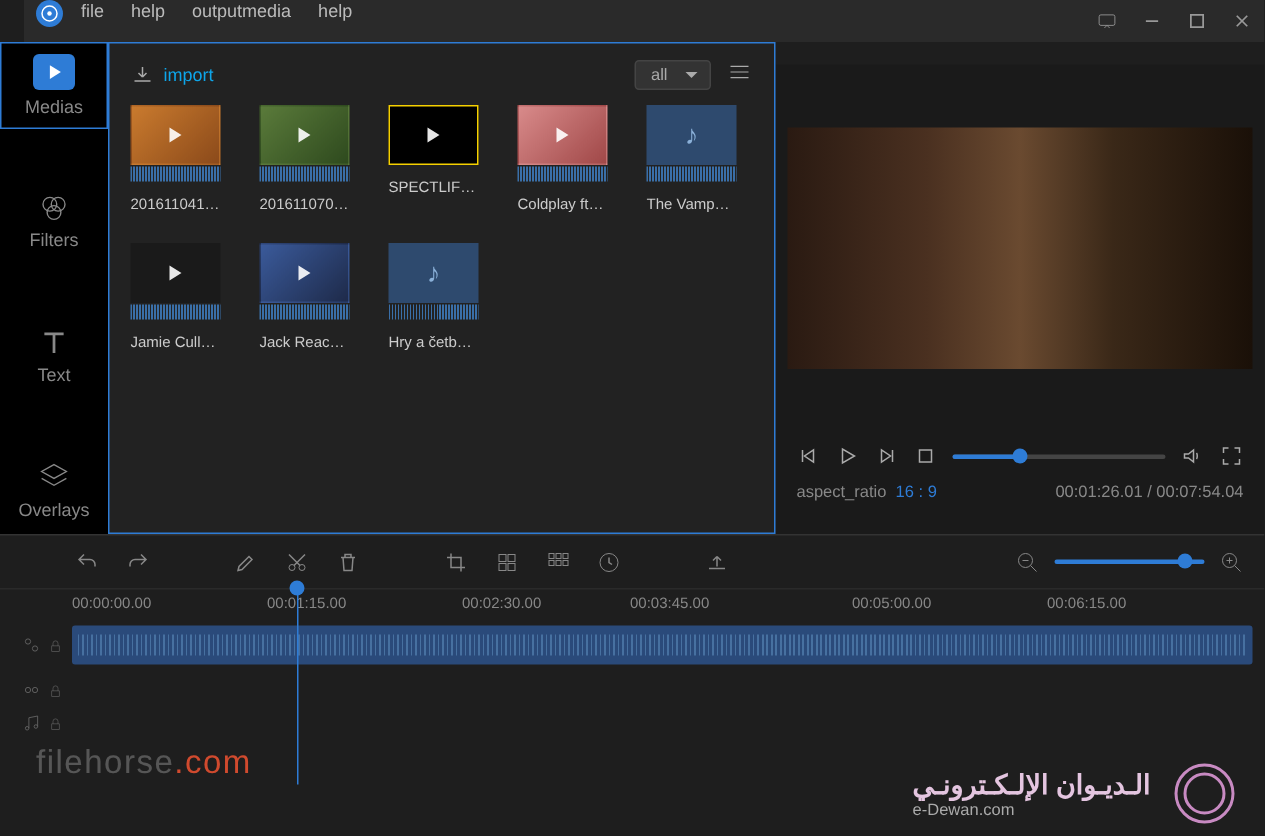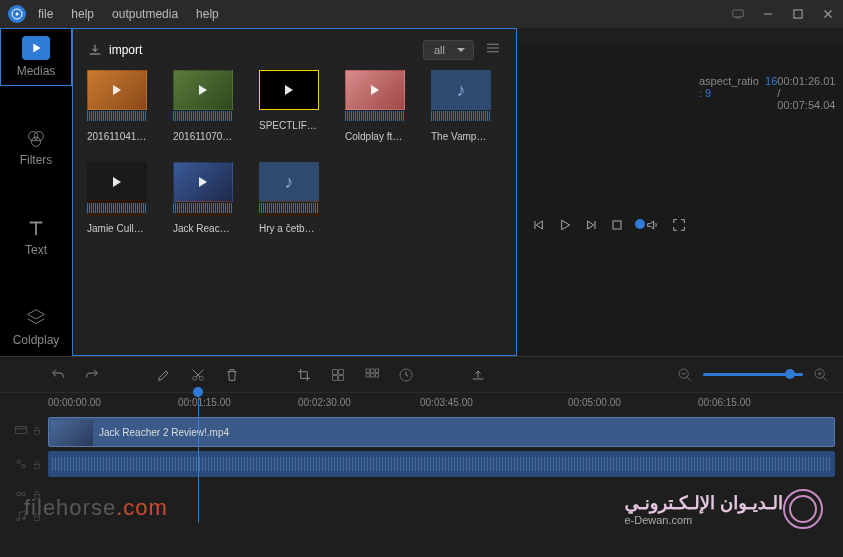--- a/index.html
+++ b/index.html
@@ -1,35 +1,35 @@
 <!DOCTYPE html>
 <html><head>
 <meta charset="utf-8">
 <style>
 * { margin: 0; padding: 0; box-sizing: border-box; font-family: Arial, sans-serif; }
 body { background: #1e1e1e; color: #aaa; width: 843px; height: 557px; overflow: hidden; font-size: 12px; position: relative; }
 
-.titlebar { height: 28px; background: #2a2a2a; display: flex; align-items: center; padding: 0 8px; }
+.titlebar { height: 28px; background: #2a2a2a; display: flex; padding: 0 8px; margin-left: 16px; }
 .logo { width: 18px; height: 18px; background: #2e7cd6; border-radius: 50%; margin-right: 12px; display: flex; align-items: center; justify-content: center; }
 .logo svg { width: 12px; height: 12px; }
 .menu { display: flex; gap: 18px; flex: 1; }
 .menu span { color: #bbb; cursor: pointer; }
 .win-controls { display: flex; gap: 16px; align-items: center; }
 .win-controls svg { width: 14px; height: 14px; stroke: #999; fill: none; cursor: pointer; }
 
 .main { display: flex; height: 328px; }
 .sidebar { width: 72px; background: #000000; display: flex; flex-direction: column; gap: 32px; }
 .side-item { height: 64px; display: flex; flex-direction: column; align-items: center; justify-content: center; gap: 4px; cursor: pointer; color: #888; }
 .side-item.active { border: 1px solid #2e7cd6; }
 .side-item svg { width: 22px; height: 22px; }
 .side-item .si-icon-box { width: 28px; height: 24px; background: #2e7cd6; border-radius: 4px; display: flex; align-items: center; justify-content: center; }
 
 .media-panel { flex: 1; background: #222; border: 1px solid #2e7cd6; padding: 10px 14px; position: relative; max-width: 445px; }
 .media-top { display: flex; align-items: center; justify-content: space-between; margin-bottom: 10px; }
-.import-btn { display: flex; align-items: center; gap: 6px; color: #ffffff; cursor: pointer; }
+.import-btn { display: flex; align-items: center; gap: 6px; color: #0ea5e9; cursor: pointer; }
 .import-btn svg { width: 16px; height: 16px; }
 .filter-row { display: flex; align-items: center; gap: 10px; }
 .filter-select { background: #333; border: 1px solid #444; color: #aaa; padding: 3px 28px 3px 10px; border-radius: 3px; cursor: pointer; position: relative; font-size: 11px; }
 .filter-select::after { content: ''; position: absolute; right: 8px; top: 7px; border: 4px solid transparent; border-top-color: #aaa; }
 .view-toggle svg { width: 18px; height: 18px; stroke: #aaa; cursor: pointer; }
 
 .media-grid { display: flex; flex-wrap: wrap; gap: 20px 26px; }
 .media-item { width: 60px; cursor: pointer; }
 .media-thumb { width: 60px; height: 40px; background: #444; position: relative; display: flex; align-items: center; justify-content: center; border: 1px solid transparent; }
 .media-item.selected .media-thumb { border: 1px solid #f5d000; }
@@ -39,21 +39,21 @@
 .th-orange { background: linear-gradient(135deg, #c97a2e, #8b4a1a); }
 .th-green { background: linear-gradient(135deg, #5a7a3a, #2e4a1e); }
 .th-black { background: #000; }
 .th-coldplay { background: linear-gradient(135deg, #d88a8a, #a04848); }
 .th-blue { background: #2e4a6e; }
 .th-jc { background: #1a1a1a; }
 .th-jr { background: linear-gradient(135deg, #3a5a9a, #1e2a4a); }
 .th-audio { background: #2e4a6e; }
 .audio-icon { color: #8ab0d8; font-size: 18px; }
 
-.preview { width: 326px; background: #1a1a1a; padding: 22px 8px; display: flex; flex-direction: row; margin-top: 15px; }
+.preview { width: 326px; background: #1a1a1a; padding: 22px 8px; display: flex; flex-direction: column; margin-top: 15px; }
 .preview-video { width: 100%; height: 172px; background: linear-gradient(90deg, #2a1a12 0%, #4a3020 30%, #6a4a30 50%, #3a2818 70%, #1a1008 100%); margin-top: 20px; position: relative; }
 .preview-controls { display: flex; align-items: center; gap: 10px; margin-top: 50px; padding: 0 6px; }
 .preview-controls svg { width: 16px; height: 16px; stroke: #aaa; fill: none; cursor: pointer; }
 .vol-slider { flex: 1; height: 3px; background: #444; position: relative; border-radius: 2px; }
 .vol-slider .fill { height: 100%; width: 30%; background: #2e7cd6; border-radius: 2px; }
 .vol-slider .knob { width: 10px; height: 10px; background: #2e7cd6; border-radius: 50%; position: absolute; top: -4px; left: 28%; }
 .preview-info { display: flex; justify-content: space-between; margin-top: 10px; font-size: 11px; color: #888; padding: 0 6px; }
 .aspect { color: #2e7cd6; }
 
 .timeline-area { background: #1e1e1e; height: 201px; border-top: 1px solid #333; }
@@ -74,21 +74,21 @@
 .tl-lock svg { width: 10px; height: 10px; stroke: #666; fill: none; }
 .clip { position: absolute; left: 0; right: 8px; top: 0; height: 30px; background: #3a5a8a; border: 1px solid #5a7aaa; border-radius: 2px; display: flex; align-items: center; padding-left: 50px; font-size: 10px; color: #ddd; }
 .clip .cthumb { position: absolute; left: 2px; top: 2px; width: 42px; height: 26px; background: linear-gradient(135deg,#4a6a9a,#2a3a5a); }
 .clip-wave { position: absolute; left: 0; right: 8px; top: 0; height: 26px; background: #2a4a7a; border-radius: 2px; }
 .clip-wave::before { content:''; position:absolute; inset: 6px 4px; background: repeating-linear-gradient(90deg, #5a8aba 0 1px, transparent 1px 3px); opacity: 0.6; }
 .playhead { position: absolute; left: 198px; top: 0; width: 1px; height: 130px; background: #2e7cd6; z-index: 5; }
 .playhead::before { content:''; position: absolute; top: -6px; left: -5px; width: 10px; height: 10px; background: #2e7cd6; border-radius: 50%; }
 
 .watermark1 { position: absolute; bottom: 36px; left: 24px; font-size: 22px; font-weight: normal; color: rgba(255,255,255,0.25); letter-spacing: 1px; }
 .watermark1 .dot { color: #d04a2e; }
-.watermark2 { position: absolute; bottom: 28px; right: 20px; display: flex; align-items: center; gap: 0; color: #e4c5e0; direction: rtl; }
+.watermark2 { position: absolute; bottom: 8px; right: 20px; display: flex; align-items: center; gap: 16px; color: #e4c5e0; direction: rtl; }
 .watermark2 .wlogo { width: 40px; height: 40px; border: 2px solid #c88ac2; border-radius: 50%; display:flex;align-items:center;justify-content:center; }
 .watermark2 .wlogo::before { content:''; width:24px; height:24px; border:2px solid #c88ac2; border-radius:50%; }
 .watermark2 .wtext { font-size: 18px; font-weight: bold; }
 .watermark2 .wsub { font-size: 11px; color: #aaa; display:block; text-align:left; direction:ltr; }
 </style>
 </head>
 <body>
 
 <div class="titlebar">
   <div class="logo">
@@ -143,21 +143,21 @@
       <svg viewBox="0 0 24 24" stroke="#888" fill="none">
           <path d="M5 6h14M12 6v14" stroke-width="2"></path>
         </svg>
       <span>Text</span>
     </div>
     <div class="side-item">
       <svg viewBox="0 0 24 24" stroke="#888" fill="none">
           <path d="M12 3l9 5-9 5-9-5z"></path>
           <path d="M3 13l9 5 9-5"></path>
         </svg>
-      <span>Coldplay</span>
+      <span>Overlays</span>
     </div>
   </div>
 
   <div class="media-panel">
     <div class="media-top">
       <div class="import-btn">
         <svg viewBox="0 0 24 24" stroke="#aaa" fill="none">
             <path d="M12 4v10m0 0l-4-4m4 4l4-4M4 18h16" stroke-width="1.5"></path>
           </svg>
         <span>import</span>
@@ -327,41 +327,27 @@
           <circle cx="10" cy="10" r="7"></circle>
           <line x1="15" y1="15" x2="21" y2="21"></line>
           <line x1="7" y1="10" x2="13" y2="10"></line>
           <line x1="10" y1="7" x2="10" y2="13"></line>
         </svg>
     </div>
   </div>
   <div class="tl-ruler">
     <span class="tick" style="left:48px">00:00:00.00</span>
     <span class="tick" style="left:178px">00:01:15.00</span>
-    <span class="tick" style="left:298px">00:02:30.00</span>
+    <span class="tick" style="left:308px">00:02:30.00</span>
     <span class="tick" style="left:420px">00:03:45.00</span>
     <span class="tick" style="left:568px">00:05:00.00</span>
     <span class="tick" style="left:698px">00:06:15.00</span>
     <div class="playhead"></div>
   </div>
   <div class="tl-tracks">
-    <div class="tl-track">
-      <div class="tl-track-label"><svg viewBox="0 0 24 24">
-            <rect x="3" y="6" width="18" height="12"></rect>
-            <line x1="3" y1="10" x2="21" y2="10"></line>
-          </svg></div>
-      <div class="tl-lock"><svg viewBox="0 0 24 24">
-            <rect x="6" y="11" width="12" height="9"></rect>
-            <path d="M8 11V7a4 4 0 018 0v4"></path>
-          </svg></div>
-      <div class="clip">
-        <div class="cthumb"></div>
-        <span>Jack Reacher 2 Review!.mp4</span>
-      </div>
-    </div>
     <div class="tl-track" style="height:28px">
       <div class="tl-track-label"><svg viewBox="0 0 24 24">
             <circle cx="8" cy="8" r="3"></circle>
             <circle cx="16" cy="16" r="3"></circle>
           </svg></div>
       <div class="tl-lock"><svg viewBox="0 0 24 24">
             <rect x="6" y="11" width="12" height="9"></rect>
             <path d="M8 11V7a4 4 0 018 0v4"></path>
           </svg></div>
       <div class="clip-wave"></div>

